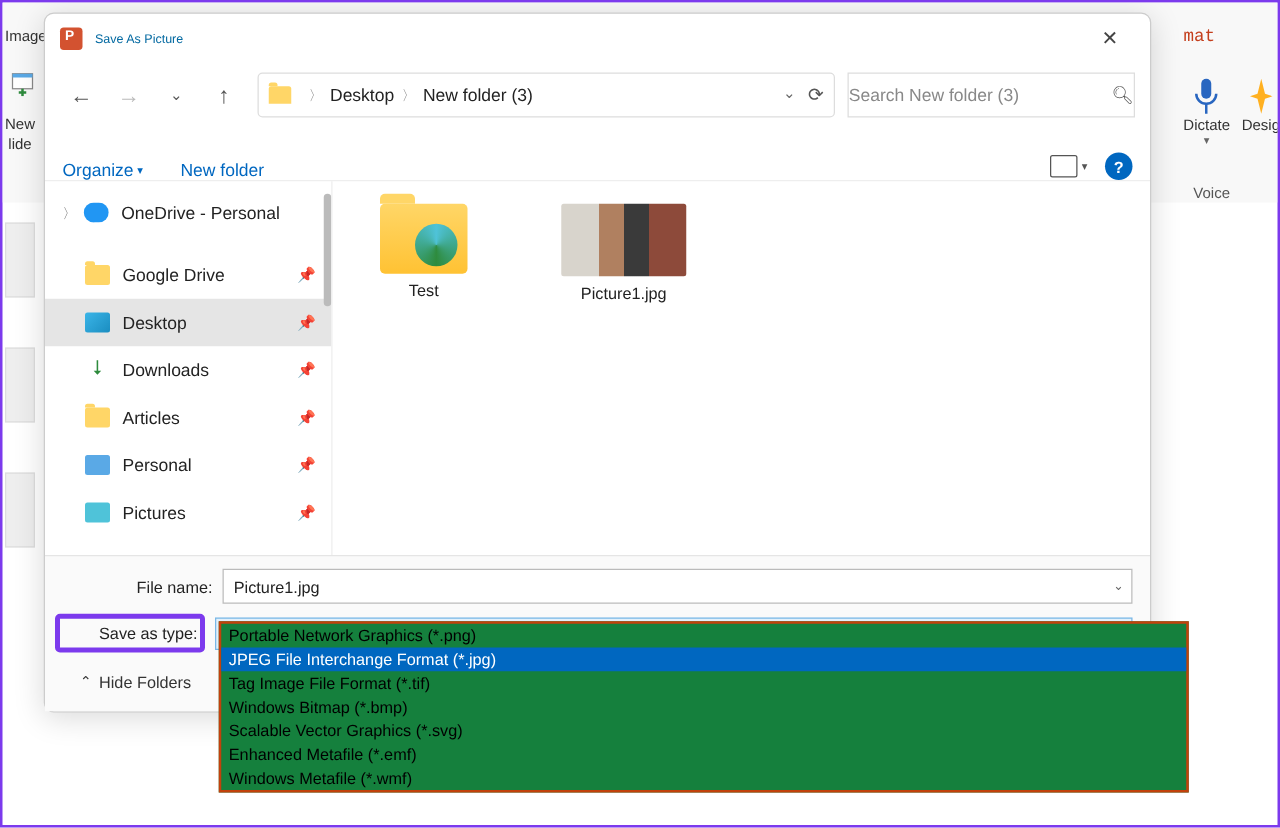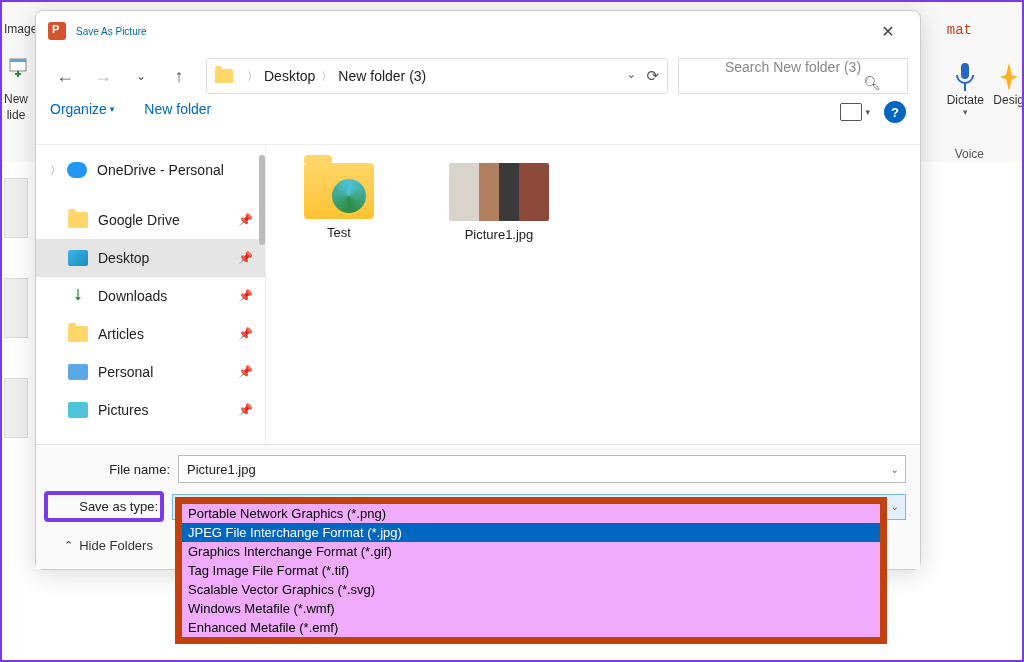--- a/index.html
+++ b/index.html
@@ -28,24 +28,24 @@
 
 .navbar { height: 50px; display: flex; align-items: center; padding: 0 12px; gap: 4px; }
 .nav-ico { width: 34px; height: 34px; display: flex; align-items: center; justify-content: center; color: #555; font-size: 18px; cursor: pointer; }
 .nav-ico.disabled { color: #bbb; }
 .addr-bar { flex: 1; height: 36px; border: 1px solid #ddd; border-radius: 4px; display: flex; align-items: center; padding: 0 8px; margin: 0 6px; }
 .folder-ico-small { width: 18px; height: 14px; background: #ffd667; border-radius: 2px 2px 0 0; margin-right: 8px; position: relative; }
 .folder-ico-small::before { content: ""; position: absolute; top: -3px; left: 0; width: 7px; height: 3px; background: #ffd667; border-radius: 2px 2px 0 0; }
 .crumb { font-size: 14px; color: #222; }
 .crumb-sep { color: #888; margin: 0 6px; font-size: 11px; }
 .addr-end { margin-left: auto; display: flex; gap: 10px; }
-.search-box { width: 230px; height: 36px; border: 1px solid #ddd; border-radius: 0; display: flex; align-items: center; padding: 0 26px; color: #888; font-size: 14px; flex-direction: column; }
+.search-box { width: 230px; height: 36px; border: 1px solid #ddd; border-radius: 0; display: flex; align-items: center; padding: 0 0; color: #888; font-size: 14px; }
 .search-ico { margin-left: auto; color: #555; font-size: 14px; }
 
-.toolbar { height: 44px; display: flex; align-items: flex-start; padding: 0 14px; border-bottom: 1px solid #eee; }
+.toolbar { height: 44px; display: flex; align-items: flex-end; padding: 0 14px; border-bottom: 1px solid #eee; }
 .tb-link { color: #0067c0; font-size: 14px; margin-right: 30px; cursor: pointer; display: flex; align-items: center; gap: 3px; }
 .tb-right { margin-left: auto; display: flex; align-items: center; gap: 14px; }
 .view-btn { width: 22px; height: 18px; border: 1px solid #555; border-radius: 2px; position: relative; }
 .help-btn { width: 22px; height: 22px; background: #0067c0; color: #fff; border-radius: 50%; display: flex; align-items: center; justify-content: center; font-size: 13px; font-weight: bold; }
 
 .body { flex: 1; display: flex; min-height: 0; }
 .sidebar { width: 230px; border-right: 1px solid #eee; padding: 6px 0; position: relative; overflow: hidden; }
 .side-scrollbar { position: absolute; right: 0; top: 10px; width: 6px; height: 90px; background: #bbb; border-radius: 3px; }
 .tree-item { height: 38px; display: flex; align-items: center; padding: 0 12px 0 14px; font-size: 14px; color: #222; cursor: pointer; }
 .tree-item.indent { padding-left: 32px; }
@@ -75,21 +75,21 @@
 .label-highlight { border: 4px solid #7c3aed; border-radius: 4px; padding: 4px 2px 4px 6px; margin-left: -6px; }
 .text-input { flex: 1; height: 28px; border: 1px solid #bbb; background: #fff; padding: 0 8px; font-size: 13px; color: #222; display: flex; align-items: center; position: relative; }
 .text-input .dd-arrow { position: absolute; right: 6px; color: #666; font-size: 10px; }
 .combo { flex: 1; height: 26px; border: 1px solid #7ab8e6; background: #e3f0fb; padding: 0 8px; font-size: 13px; color: #222; display: flex; align-items: center; position: relative; }
 .combo .dd-arrow { position: absolute; right: 6px; color: #666; font-size: 10px; }
 
 .footer { display: flex; align-items: center; padding: 8px 14px; }
 .hide-folders { display: flex; align-items: center; gap: 6px; font-size: 13px; color: #333; cursor: pointer; }
 
 
-.dropdown { position: absolute; left: 173px; top: 495px; width: 712px; background: #f0abfc; border: 7px solid #c2410c; z-index: 30; }
+.dropdown { position: absolute; left: 173px; top: 495px; width: 776px; background: #15803d; border: 2px solid #c2410c; z-index: 30; }
 .dd-item { height: 19px; padding: 0 6px; font-size: 13px; color: #000; display: flex; align-items: center; cursor: pointer; }
 .dd-item.selected { background: #0067c0; color: #fff; }
 </style>
 </head>
 <body>
 
 <div class="ribbon-back">
   <div class="ribbon-left-crop">Image</div>
   <svg class="ribbon-left-icon" viewBox="0 0 20 20">
       <rect x="2" y="2" width="16" height="12" fill="#fff" stroke="#888"></rect>
@@ -241,18 +241,18 @@
         <span style="font-size:11px;">⌃</span>
         <span>Hide Folders</span>
       </div>
     </div>
   </div>
 </div>
 
 <div class="dropdown">
   <div class="dd-item">Portable Network Graphics (*.png)</div>
   <div class="dd-item selected">JPEG File Interchange Format (*.jpg)</div>
-  <div class="dd-item">Graphics Interchange Format (*.gif)</div>
   <div class="dd-item">Tag Image File Format (*.tif)</div>
+  <div class="dd-item">Windows Bitmap (*.bmp)</div>
   <div class="dd-item">Scalable Vector Graphics (*.svg)</div>
+  <div class="dd-item">Enhanced Metafile (*.emf)</div>
   <div class="dd-item">Windows Metafile (*.wmf)</div>
-  <div class="dd-item">Enhanced Metafile (*.emf)</div>
 </div>
 
 </body></html>

